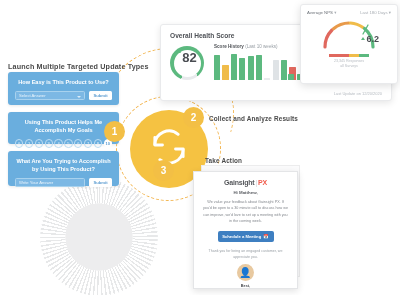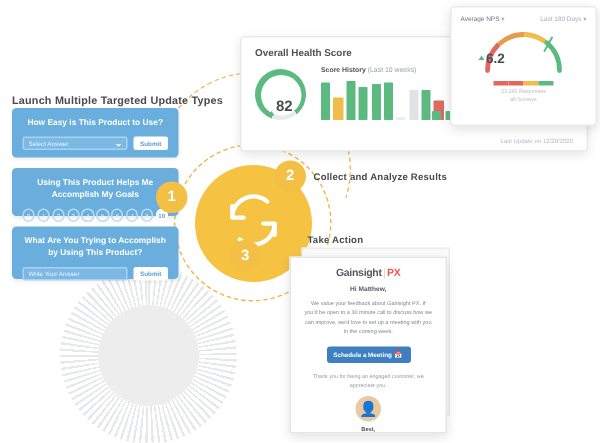--- a/index.html
+++ b/index.html
@@ -189,23 +189,23 @@
     border-radius: 50%;
     background: conic-gradient(from 200deg, #5cb97f 0deg 300deg, #e8eaec 300deg 360deg);
     display: flex; align-items: center; justify-content: center;
     flex: 0 0 auto;
     margin-top: 2px;
   }
   #health-ring-inner {
     width: 27px; height: 27px;
     border-radius: 50%;
     background: #fff;
-    display: flex; align-items: flex-end; justify-content: center;
+    display: flex; align-items: flex-start; justify-content: center;
     gap: 1px;
-    font-size: 10px;
+    font-size: 13px;
     font-weight: bold;
     color: #4a4d52;
   }
   .tri-up {
     width: 0; height: 0;
     border-left: 2px solid transparent;
     border-right: 2px solid transparent;
     border-bottom: 3px solid #5cb97f;
   }
 
@@ -261,21 +261,21 @@
     color: #6d7279;
     white-space: nowrap;
   }
   .nps-dd .cv { color: #a9aeb4; }
 
   #gauge-wrap { position: relative; width: 60px; height: 33px; margin: 2px auto 0; }
   #gauge-wrap svg { width: 60px; height: 33px; display: block; }
   #gauge-value {
     position: absolute;
     left: 0; right: 0; top: 17px;
-    text-align: left;
+    text-align: right;
     font-size: 9px;
     font-weight: bold;
     color: #4a4d52;
   }
   #gauge-value .tri-up { display: inline-block; vertical-align: 2px; margin-right: 1px; }
 
   #nps-seg { display: flex; gap: .8px; justify-content: center; margin-top: 4px; }
   #nps-seg i { width: 4.2px; height: 2.6px; display: block; }
 
   #nps-sub {

